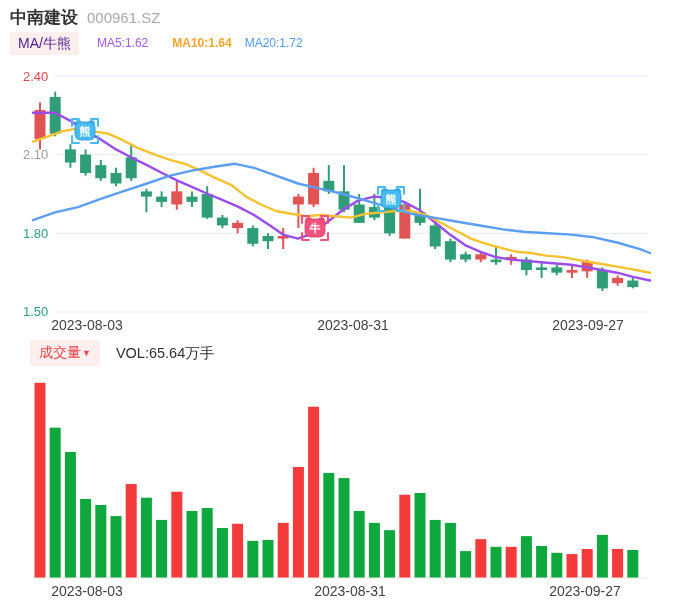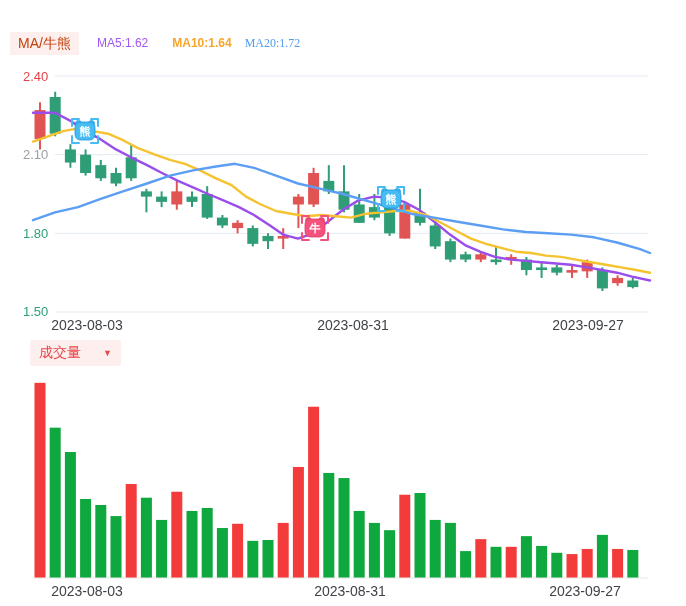--- a/index.html
+++ b/index.html
@@ -2,39 +2,43 @@
 <html><head>
 <meta charset="utf-8">
 <style>
   html,body{margin:0;padding:0;background:#fff;}
   .app{position:relative;width:686px;height:606px;background:#ffffff;overflow:hidden;
        font-family:"Liberation Sans",sans-serif;}
   .title-row{position:absolute;left:10px;top:6px;display:flex;align-items:baseline;}
   .title{font-size:17px;font-weight:bold;color:#333;}
   .symbol{margin-left:9px;font-size:15px;color:#a9a9a9;}
   .legend-row{position:absolute;left:10px;top:31px;display:flex;align-items:center;height:24px;}
-  .pill{background:#fcefed;color:#c2410c;font-size:14px;padding:3px 8px;border-radius:0;line-height:17px;}
+  .pill{background:#fcefed;color:#4c1d95;font-size:14px;padding:3px 8px;border-radius:0;line-height:17px;}
   .ma-label{font-size:12px;margin-left:18px;white-space:nowrap;}
   .vol-header{position:absolute;left:30px;top:340px;display:flex;align-items:center;}
   .vol-pill{background:#fcefed;color:#e8474b;font-size:14px;padding:4px 9px;border-radius:3px;
-            display:flex;align-items:center;gap:22px;cursor:pointer;}
+            display:flex;align-items:center;gap:1px;cursor:pointer;}
   .caret{font-size:9px;line-height:9px;}
   .vol-label{margin-left:16px;font-size:14.5px;color:#2f3138;}
   svg{position:absolute;left:0;top:0;font-family:"Liberation Sans",sans-serif;}
 </style>
 </head>
 <body>
 
 <div class="app">
+  <div class="title-row">
+    <span class="title">中南建设</span>
+    <span class="symbol">000961.SZ</span>
+  </div>
 
   <div class="legend-row">
     <span class="pill">MA/牛熊</span>
     <span class="ma-label" id="ma5-label" style="color: rgb(162, 87, 240);">MA5:1.62</span>
     <span class="ma-label" id="ma10-label" style="margin-left: 24px; color: rgb(247, 165, 43); font-weight: bold;">MA10:1.64</span>
-    <span class="ma-label" id="ma20-label" style="margin-left: 13px; color: rgb(79, 155, 240); font-family: Liberation Serif, serif;">MA20:1.72</span>
+    <span class="ma-label" id="ma20-label" style="margin-left: 13px; color: rgb(79, 155, 240);">MA20:1.72</span>
   </div>
 
   <svg id="chart-svg" width="686" height="606" viewBox="0 0 686 606">
       <line x1="55" y1="76" x2="648" y2="76" stroke="#e3e9f3" stroke-width="1"></line>
       <text x="23" y="80.5" font-size="13" fill="#e2454a">2.40</text>
       <line x1="55" y1="154.66599999999997" x2="648" y2="154.66599999999997" stroke="#e3e9f3" stroke-width="1"></line>
       <text x="23" y="159.16599999999997" font-size="13" fill="#9aa0a6">2.10</text>
       <line x1="55" y1="233.332" x2="648" y2="233.332" stroke="#e3e9f3" stroke-width="1"></line>
       <text x="23" y="237.832" font-size="13" fill="#2fa07c">1.80</text>
       <line x1="55" y1="311.998" x2="648" y2="311.998" stroke="#e3e9f3" stroke-width="1"></line>
@@ -279,14 +283,15 @@
       <text x="87" y="596" font-size="14" text-anchor="middle" fill="#3f4248">2023-08-03</text>
       <text x="350" y="596" font-size="14" text-anchor="middle" fill="#3f4248">2023-08-31</text>
       <text x="585" y="596" font-size="14" text-anchor="middle" fill="#3f4248">2023-09-27</text>
     </svg>
 
   <div class="vol-header">
     <span class="vol-pill">
       <span>成交量</span>
       <span class="caret">▼</span>
     </span>
+    <span class="vol-label">VOL:65.64万手</span>
   </div>
 </div>
 
 </body></html>

